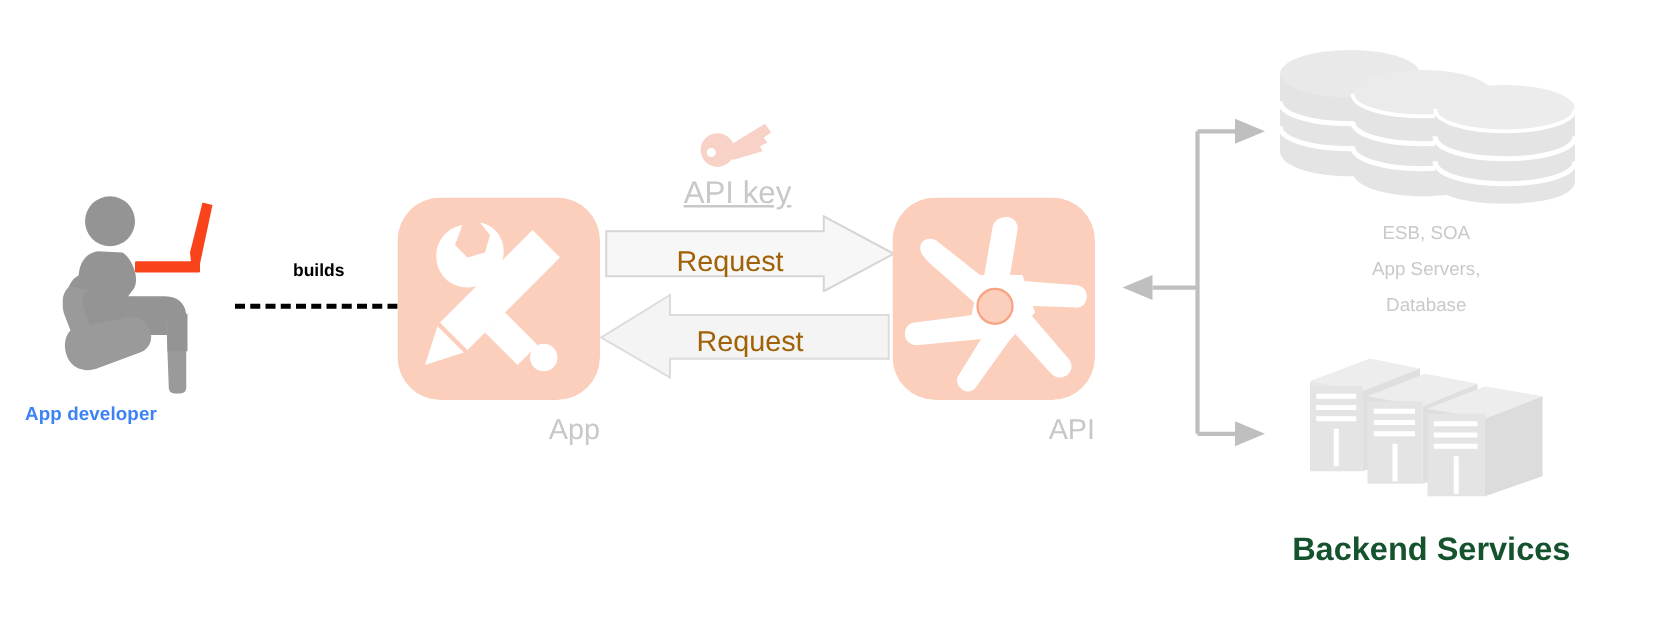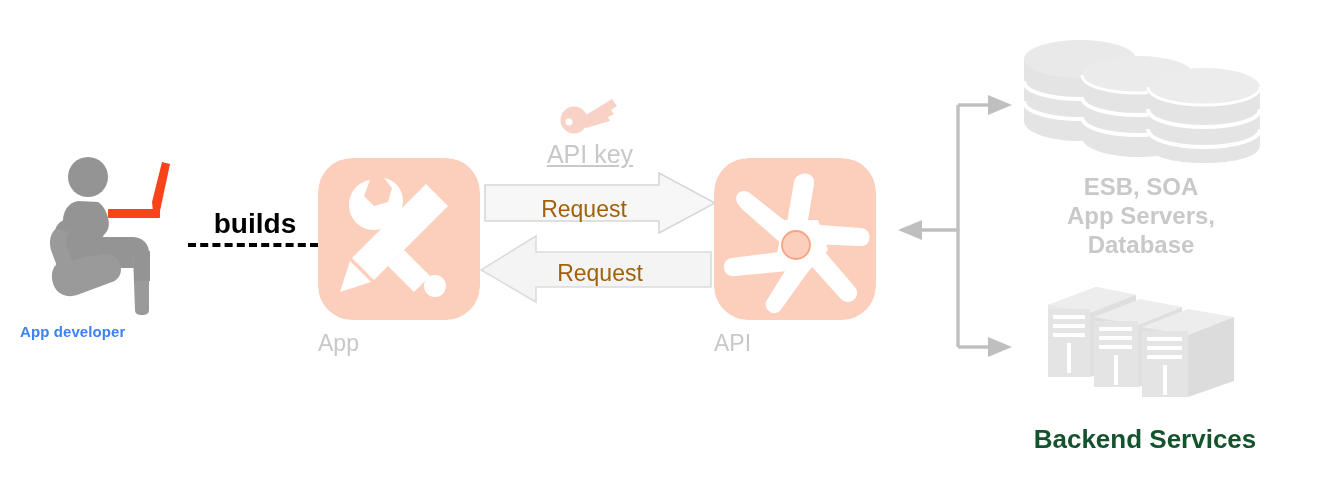--- a/index.html
+++ b/index.html
@@ -31,21 +31,21 @@
     color: #3b82f6;
     letter-spacing: 0.1px;
     white-space: nowrap;
   }
   #builds-label {
     position: absolute;
     left: 170px;
     top: 53px;
     width: 130px;
     text-align: center;
-    font-size: 28px;
+    font-size: 14px;
     font-weight: bold;
     color: #000000;
     white-space: nowrap;
   }
   #builds-dash {
     position: absolute;
     left: 168px;
     top: 88px;
     width: 130px;
     height: 0;
@@ -53,21 +53,21 @@
   }
 
   
   .tile {
     border-radius: 34px;
   }
   #app-tile { left: 318px; top: 158px; width: 162px; height: 162px; }
   #api-tile { left: 714px; top: 158px; width: 162px; height: 162px; }
   .tile-label {
     position: absolute;
-    text-align: left;
+    text-align: right;
     font-size: 23px;
     color: #c8c8c8;
     white-space: nowrap;
   }
   #app-label { left: 318px; top: 330px; width: 162px; }
   #api-label { left: 714px; top: 330px; width: 162px; }
 
   
   #apikey-icon { left: 559px; top: 96px; width: 62px; height: 40px; }
   #apikey-label {
@@ -99,22 +99,22 @@
   #connectors { left: 890px; top: 85px; width: 140px; height: 285px; }
 
   
   #database-icon { left: 1018px; top: 35px; width: 252px; height: 128px; }
   #backend-text {
     position: absolute;
     left: 1005px;
     top: 172px;
     width: 272px;
     text-align: center;
-    font-size: 24px;
-    font-weight: bold;
+    font-size: 15px;
+    font-weight: normal;
     color: #c9c9c9;
     line-height: 29px;
   }
   #servers-icon { left: 1028px; top: 283px; width: 230px; height: 120px; }
   #backend-services-label {
     position: absolute;
     left: 1000px;
     top: 424px;
     width: 290px;
     text-align: center;

